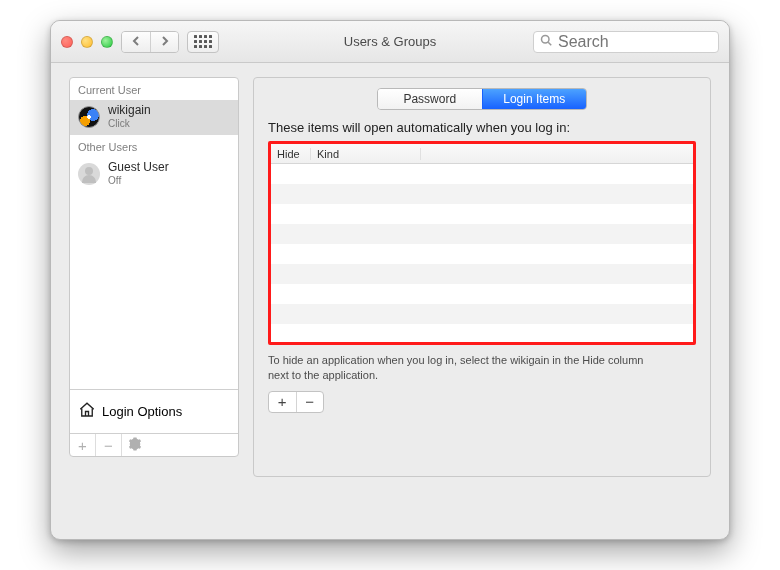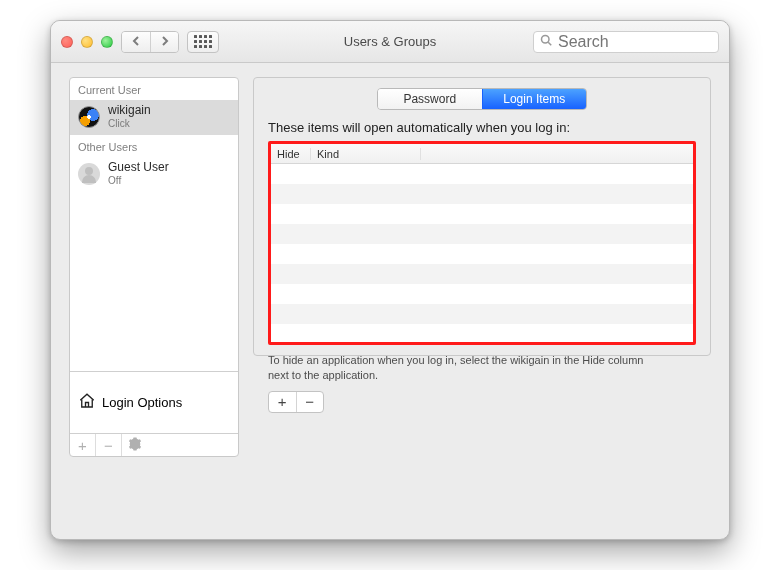--- a/index.html
+++ b/index.html
@@ -68,30 +68,30 @@
      radial-gradient(circle at 30% 70%, #f59f00 5px, transparent 5px),
      radial-gradient(circle at 70% 40%, #3b82f6 6px, transparent 6px),
      #111; border:1px solid #999;}
   .avatar-guest{ width:22px;height:22px;border-radius:50%; background:#d9d9d9; position:relative;}
   .avatar-guest::before{content:"";position:absolute;left:7px;top:4px;width:8px;height:8px;border-radius:50%;background:#bfbfbf;}
   .avatar-guest::after{content:"";position:absolute;left:4px;top:12px;width:14px;height:8px;border-radius:8px 8px 0 0;background:#bfbfbf;}
   .user-name{font-size:12px;color:#2a2a2a;}
   .user-sub{font-size:10px;color:#7a7a7a;}
   .user-col{display:flex;flex-direction:column;line-height:1.15;}
   .sidebar-fill{flex:1;}
-  .login-options{border-top:1px solid #cfcfcf; padding:20px 8px; display:flex; align-items:center; gap:6px; font-size:13px;}
+  .login-options{border-top:1px solid #cfcfcf; padding:11px 8px; display:flex; align-items:center; gap:6px; font-size:13px;}
   .house-icon svg{width:18px;height:18px;stroke:#222;stroke-width:1.8;fill:none;}
   .sidebar-footer{display:flex; border-top:1px solid #cfcfcf;}
   .sfbtn{width:26px;height:22px;border-right:1px solid #ddd;display:flex;align-items:center;justify-content:center;color:#b0b0b0;font-size:15px;}
   .sfbtn:last-child{border-right:none;}
   .sfbtn.gear svg{width:14px;height:14px;fill:#b0b0b0;}
 
   .main {
     flex:1; background:#ececec; border:1px solid #c9c9c9; border-radius:4px;
-    padding:10px 14px 12px; position:relative; height:279px;
+    padding:10px 14px 12px; position:relative; height:400px;
   }
   .segmented{ display:flex; margin:0 auto 10px; width:210px; height:22px; border:1px solid #b9b9b9; border-radius:4px; overflow:hidden; font-size:12px;}
   .seg{flex:1;display:flex;align-items:center;justify-content:center;background:linear-gradient(#fff,#f2f2f2);color:#333;}
   .seg + .seg{border-left:1px solid #b9b9b9;}
   .seg.active{background:linear-gradient(#4ca2ff,#1862ff);color:#fff; border-left-color:#1862ff;}
   .desc{font-size:13px;color:#222;margin:8px 0 6px;}
   .tablewrap{border:3px solid #ff1a1a; border-radius:2px; padding:0; background:#fff;}
   .thead{display:flex;height:20px;align-items:center;font-size:11px;color:#333;background:linear-gradient(#fafafa,#f0f0f0);border-bottom:1px solid #d6d6d6;}
   .th{padding:0 6px;}
   .th.hide{width:40px;border-right:1px solid #e0e0e0;}

